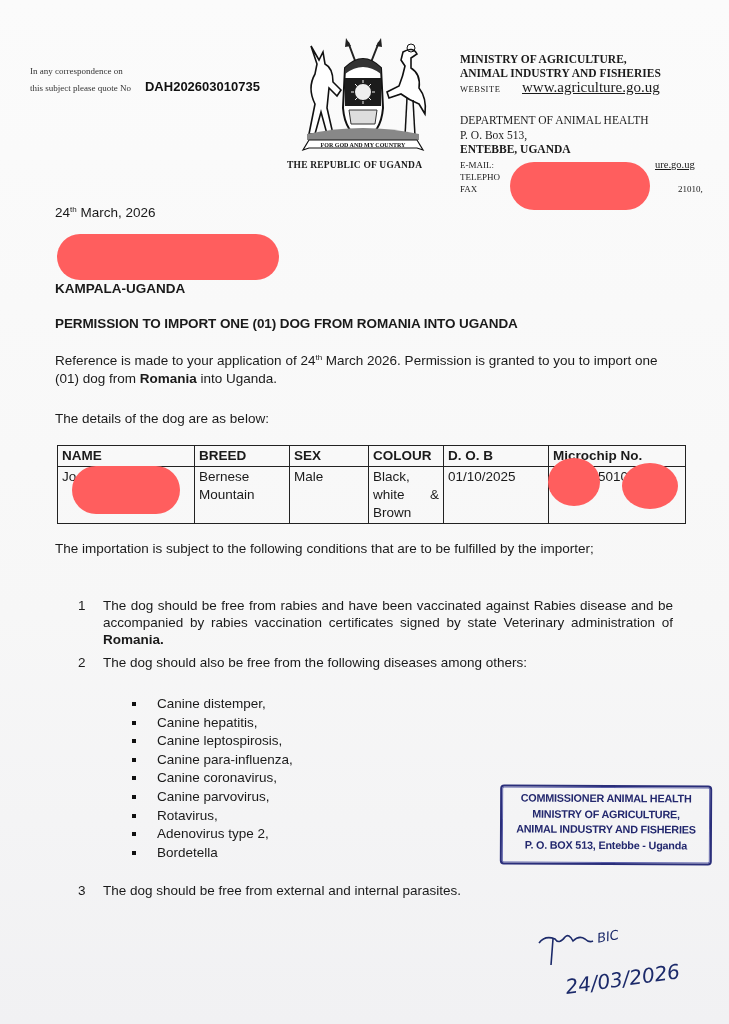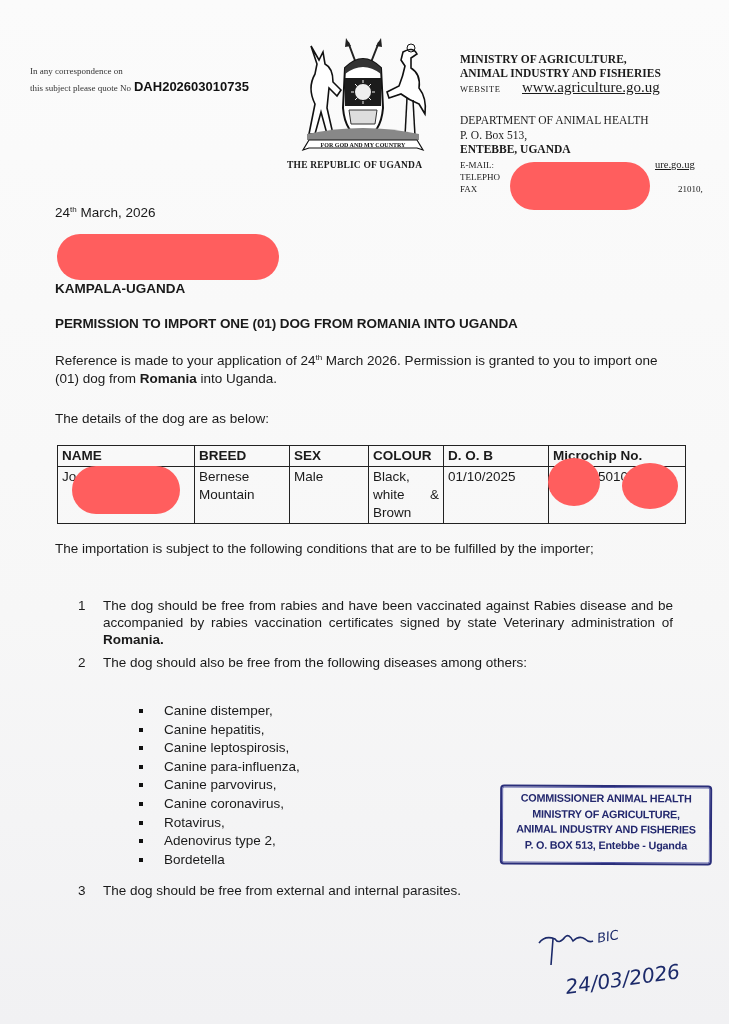--- a/index.html
+++ b/index.html
@@ -10,21 +10,21 @@
       font-family: "Liberation Sans", sans-serif;
       color: #1a1a1a;
     }
     .page { position: absolute; left: 0; top: 0; width: 729px; height: 1024px;
       background: linear-gradient(180deg,#fbfbfb 0%,#f7f7f7 60%,#f1f1f3 100%); }
     .abs { position: absolute; }
     .serif { font-family: "Liberation Serif", serif; }
 
     
     .ref-small { left: 30px; top: 63px; font-size: 9px; line-height: 16px; color:#333; }
-    .ref-no { font-family: "Liberation Sans", sans-serif; font-weight: bold; font-size: 13px; color:#111; margin-left: 3px; }
+    .ref-no { font-family: "Liberation Sans", sans-serif; font-weight: bold; font-size: 13px; color:#111; margin-left: 14px; }
 
     
     .coat { left: 293px; top: 38px; width: 140px; height: 118px; }
     .coat-caption { left: 287px; top: 160px; font-size: 9.5px; font-weight: bold; letter-spacing: 0.2px; }
 
     
     .min { left: 460px; top: 52px; font-size: 11.5px; line-height: 14px; }
     .min .b { font-weight: bold; }
     .min .web-label { font-size: 8.5px; letter-spacing:0.5px; display:inline-block; width: 62px; }
     .min .web { text-decoration: underline; font-size: 15px; }
@@ -47,21 +47,21 @@
     .dog-table { position: absolute; left: 57px; top: 445px; width: 629px; border-collapse: collapse; font-size: 13.5px; }
     .dog-table th, .dog-table td { border: 1px solid #222; padding: 1px 4px; vertical-align: top; text-align: left; }
     .dog-table th { font-weight: bold; height: 17px; padding-top:2px; }
     .dog-table td { height: 54px; line-height: 18px; }
 
     .cond { left: 78px; font-size: 13.5px; line-height: 17px; }
     .cond .num { position: absolute; left: 0; top: 0; }
     .cond .txt { margin-left: 25px; width: 570px; }
     .cond .b { font-weight: bold; }
 
-    .dlist { left: 127px; top: 690px; font-size: 13.5px; line-height: 18.6px; margin:12px; padding:0; list-style:none; }
+    .dlist { left: 127px; top: 690px; font-size: 13.5px; line-height: 18.6px; margin:5px; padding:0; list-style:none; }
     .dlist li { position: relative; padding-left: 25px; }
     .dlist li::before { content: ""; position: absolute; left: 0; top: 7px; width: 4px; height: 4px; background: #111; }
 
     
     .stamp { left: 500px; top: 785px; width: 212px; height: 80px; border: 2.5px solid #2a2e7a; border-radius: 4px;
       box-shadow: 0 0 0 1px #5a5ea8 inset; color: #23286e; text-align: center; font-size: 10.8px; font-weight: bold;
       line-height: 15.5px; padding-top: 4px; box-sizing: border-box; transform: rotate(0.3deg); letter-spacing: -0.2px; }
 
     .sig { left: 535px; top: 925px; color: #1c2a6a; font-family: "DejaVu Sans", sans-serif; }
   </style>
@@ -179,22 +179,22 @@
   <div class="abs cond" style="top:654px;">
     <span class="num">2</span>
     <div class="txt">The dog should also be free from the following diseases among others:</div>
   </div>
 
   <ul class="abs dlist">
     <li>Canine distemper,</li>
     <li>Canine hepatitis,</li>
     <li>Canine leptospirosis,</li>
     <li>Canine para-influenza,</li>
+    <li>Canine coronavirus,</li>
     <li>Canine parvovirus,</li>
-    <li>Canine coronavirus,</li>
     <li>Rotavirus,</li>
     <li>Adenovirus type 2,</li>
     <li>Bordetella</li>
   </ul>
 
   <div class="abs cond" style="top:882px;">
     <span class="num">3</span>
     <div class="txt">The dog should be free from external and internal parasites.</div>
   </div>
 

